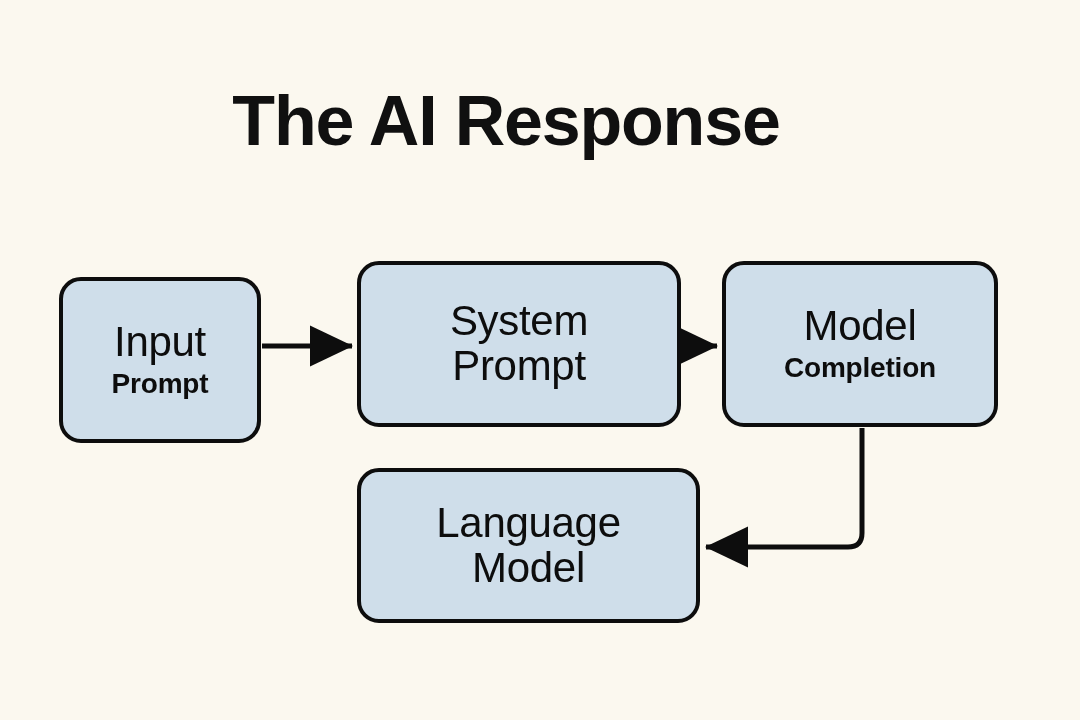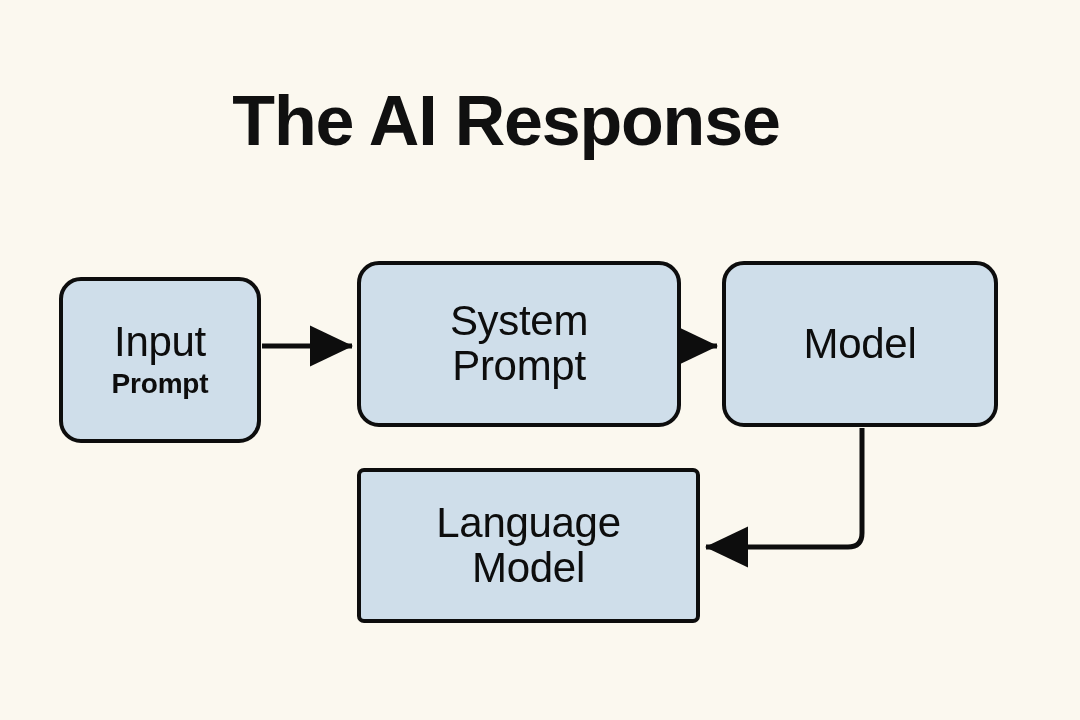--- a/index.html
+++ b/index.html
@@ -72,21 +72,21 @@
     font-weight: 700;
     line-height: 1.1;
     letter-spacing: -0.2px;
     margin-top: 4px;
   }
 
   
   #node-input    { left: 59px;  top: 277px; width: 202px; height: 166px; }
   #node-system   { left: 357px; top: 261px; width: 324px; height: 166px; }
   #node-output   { left: 722px; top: 261px; width: 276px; height: 166px; }
-  #node-model    { left: 357px; top: 468px; width: 343px; height: 155px; border-radius: 7px; }
+  #node-model    { left: 357px; top: 468px; width: 343px; height: 155px; }
 </style>
 </head>
 <body>
 
 <div id="canvas">
 
   <div class="title">The AI Response</div>
 
   <svg id="wires" viewBox="0 0 1080 720" width="1080" height="720">
     <defs>
@@ -107,20 +107,21 @@
     <div class="secondary">Prompt</div>
   </div>
 
   <div class="node" id="node-system">
     <div class="primary">System
 Prompt</div>
   </div>
 
   <div class="node" id="node-output">
     <div class="primary">Model</div>
+    <div class="secondary">Completion</div>
   </div>
 
   <div class="node" id="node-model">
     <div class="primary">Language
 Model</div>
   </div>
 
 </div>
 
 </body></html>

